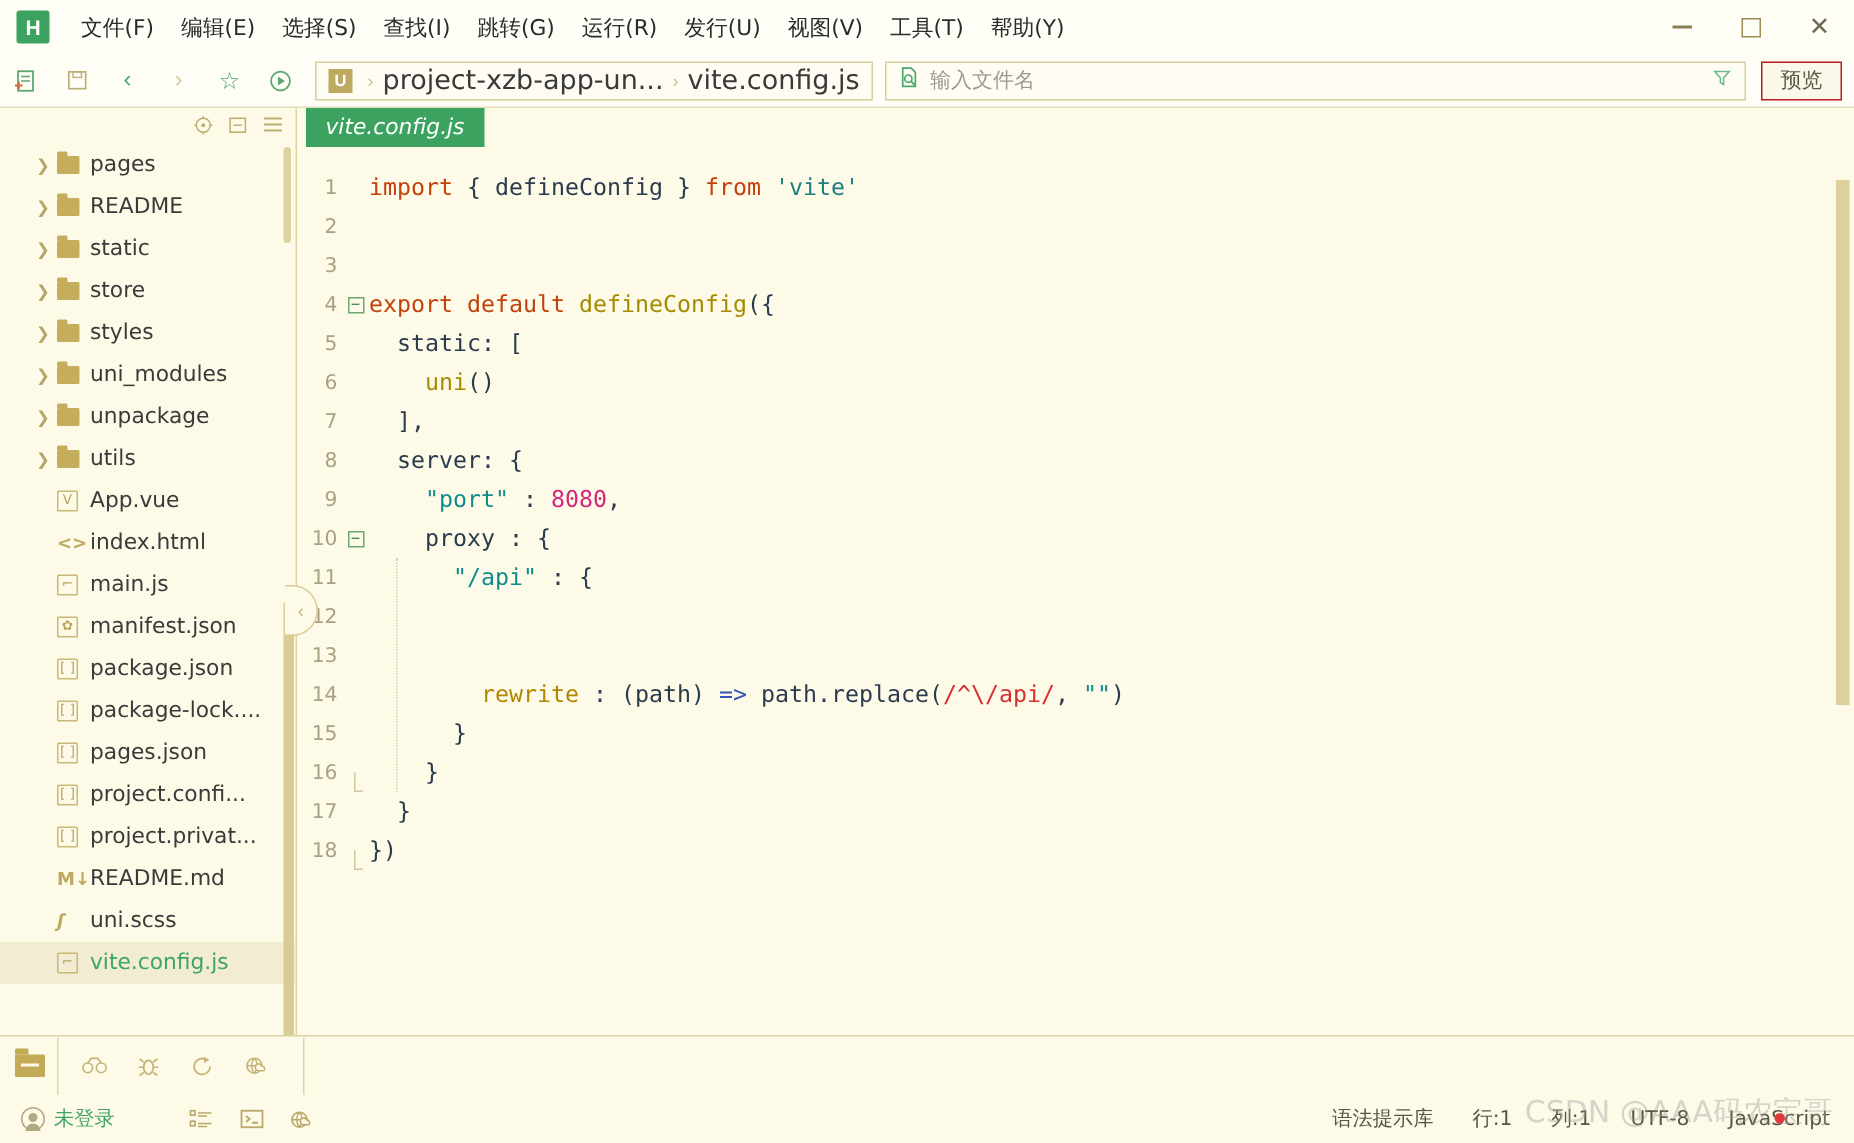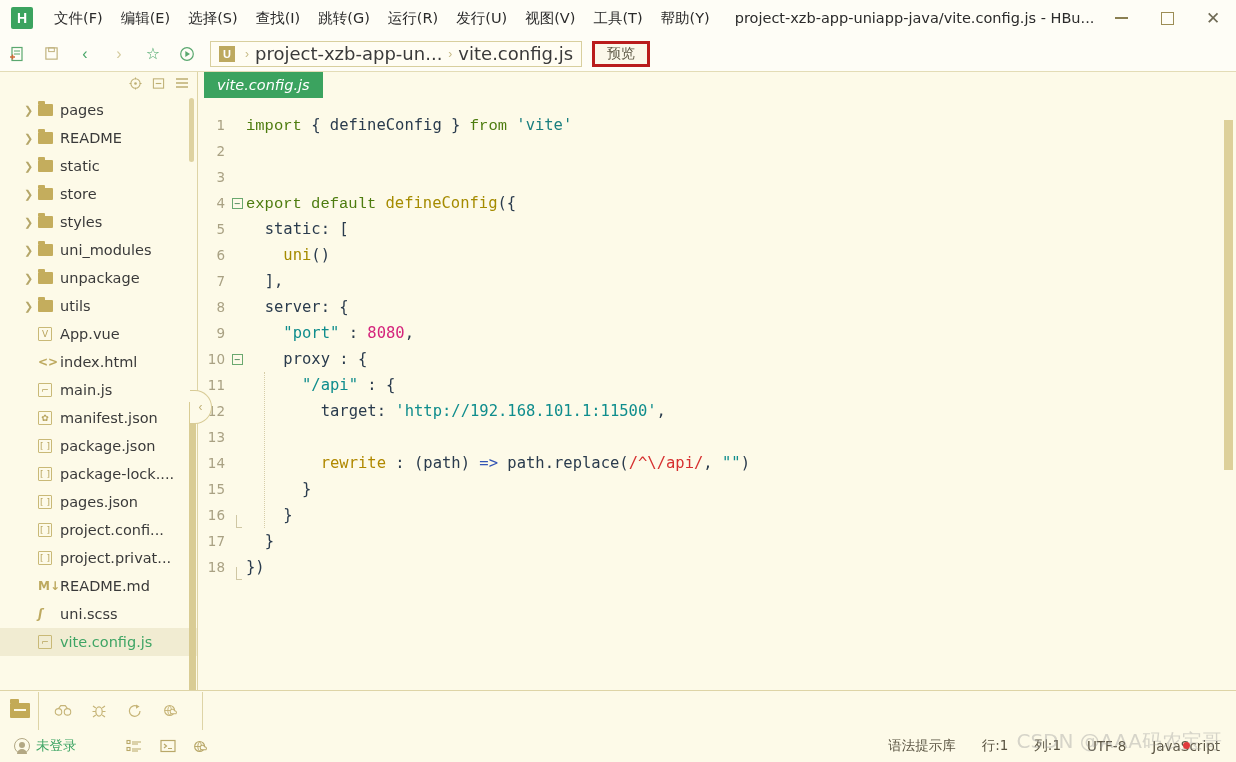--- a/index.html
+++ b/index.html
@@ -84,21 +84,21 @@
     border: 1px solid #d8cf9e; background: #fffdf3;
     display: flex; align-items: center; padding: 0 8px;
     position: relative;
   }
   #filesearch .ph { font-size: 14px; color: #9b9b94; margin-left: 6px;
     font-family: "DejaVu Sans", sans-serif; }
   #filter-icon { margin-left: auto; color: #6fb98a; font-size: 14px; }
 
   #preview-btn {
     height: 26px; margin: 0 8px 0 10px; padding: 0 12px;
-    border: 3px solid #b91c1c; background: #fbf8ea;
+    border: 1px solid #b91c1c; background: #fbf8ea;
     display: flex; align-items: center;
     font-size: 14px; color: #5f5a47;
     font-family: "DejaVu Sans", sans-serif;
   }
 
   
   #main {
     position: absolute; top: 72px; left: 0;
     width: 1236px; height: 618px;
     display: flex;
@@ -213,21 +213,21 @@
     position: absolute; left: 8px; top: 0; height: 13px; width: 6px;
     border-left: 1px solid #cfc7a4; border-bottom: 1px solid #cfc7a4;
   }
   .ctext { white-space: pre; color: #2a3b4d; }
   .guide {
     position: absolute; width: 1px; top: 0; bottom: 0;
     border-left: 1px dotted #d6cda8;
   }
 
   
-  .kw   { color: #4d7c0f; font-family: Liberation Mono, monospace; }
+  .kw   { color: #c2410c; }
   .fn   { color: #a58b00; }
   .str  { color: #1a7f7f; }
   .str2 { color: #0f8d8d; }
   .num  { color: #d4247c; }
   .prop { color: #2a3b4d; }
   .op   { color: #2a3b4d; }
   .arrow{ color: #3455b5; }
   .bool { color: #b08800; }
   .regex{ color: #d62f2f; }
   .ident{ color: #2a3b4d; }
@@ -330,21 +330,20 @@
   <div class="menu-item">文件(F)</div>
   <div class="menu-item">编辑(E)</div>
   <div class="menu-item">选择(S)</div>
   <div class="menu-item">查找(I)</div>
   <div class="menu-item">跳转(G)</div>
   <div class="menu-item">运行(R)</div>
   <div class="menu-item">发行(U)</div>
   <div class="menu-item">视图(V)</div>
   <div class="menu-item">工具(T)</div>
   <div class="menu-item">帮助(Y)</div>
-  <div id="window-title">project-xzb-app-uniapp-java/vite.config.js - HBu...</div>
 
   <div id="win-controls">
     <div class="win-btn">
         <span class="dash"></span>
       </div>
     <div class="win-btn">
         <span class="sq"></span>
       </div>
     <div class="win-btn close">✕</div>
   </div>
@@ -376,20 +375,35 @@
   </div>
 
   <div id="breadcrumb">
     <div class="bc-proj">U</div>
     <span class="bc-sep">›</span>
     <span class="bc-text">project-xzb-app-un...</span>
     <span class="bc-sep">›</span>
     <span class="bc-text">vite.config.js</span>
   </div>
 
+  <div id="filesearch">
+    <span>
+      <svg width="15" height="15" viewBox="0 0 16 16">
+          <path d="M3 1.5 h6 l3 3 v10 h-9 z" fill="none" stroke="#4aa76a" stroke-width="1.2"></path>
+          <circle cx="7" cy="9" r="2.6" fill="none" stroke="#4aa76a" stroke-width="1.2"></circle>
+          <line x1="9" y1="11" x2="11.5" y2="13.5" stroke="#4aa76a" stroke-width="1.3"></line>
+        </svg>
+    </span>
+    <span class="ph">输入文件名</span>
+    <span id="filter-icon">
+      <svg width="14" height="14" viewBox="0 0 16 16">
+          <path d="M2.5 3 h11 l-4.3 5 v5 l-2.4 -1.6 v-3.4 z" fill="none" stroke="#6fb98a" stroke-width="1.2"></path>
+        </svg>
+    </span>
+  </div>
 
   <div id="preview-btn">预览</div>
 </div>
 
 <div id="main">
 
   <div id="sidebar">
     <div id="sidebar-head">
       <span class="sh-icon">
         <svg width="13" height="13" viewBox="0 0 14 14">
@@ -635,21 +649,20 @@
           <span class="fold">
             <span class="vline"></span>
           </span>
           <span class="ctext"><span class="op">      </span><span class="str2">"/api"</span><span class="op"> : {</span></span>
         </div>
         <div class="cline">
           <span class="lnum">12</span>
           <span class="fold">
             <span class="vline"></span>
           </span>
-          <span class="ctext"><span class="prop">        target: </span><span class="str2">'http://192.168.101.1:11500'</span><span class="op">,</span></span>
         </div>
         <div class="cline">
           <span class="lnum">13</span>
           <span class="fold">
             <span class="vline"></span>
           </span>
         </div>
         <div class="cline">
           <span class="lnum">14</span>
           <span class="fold">

